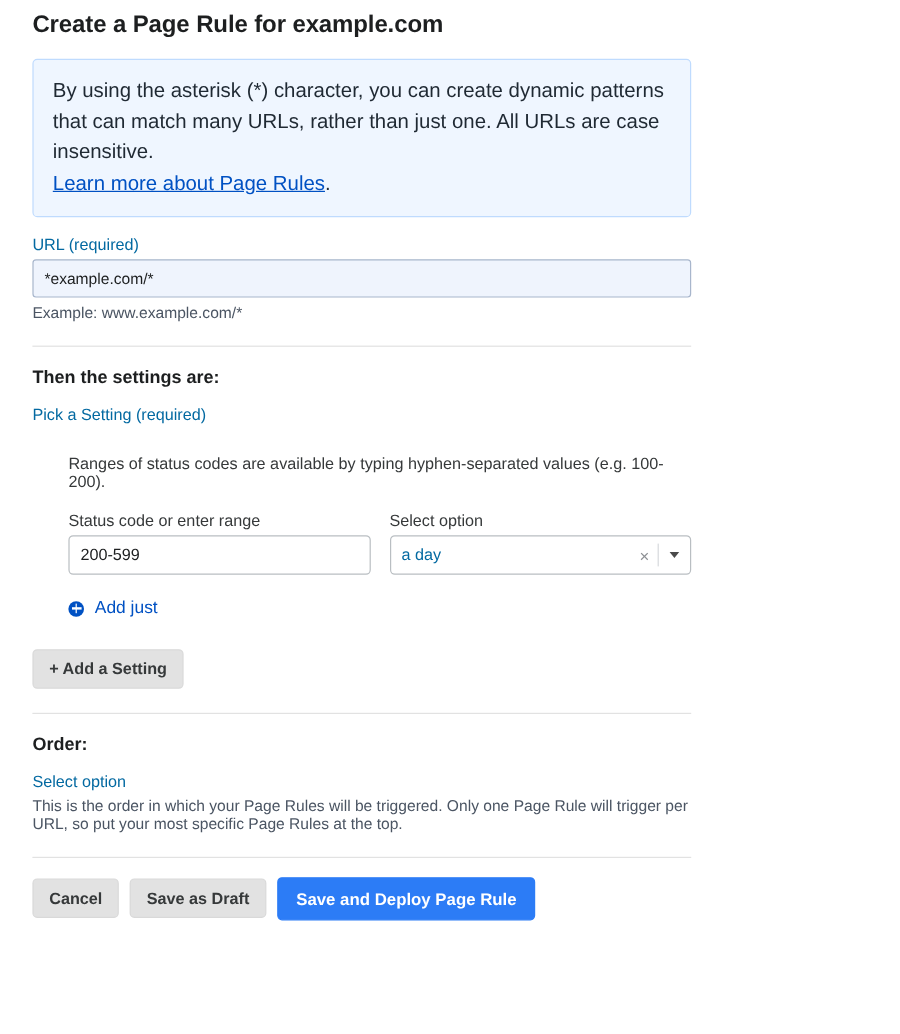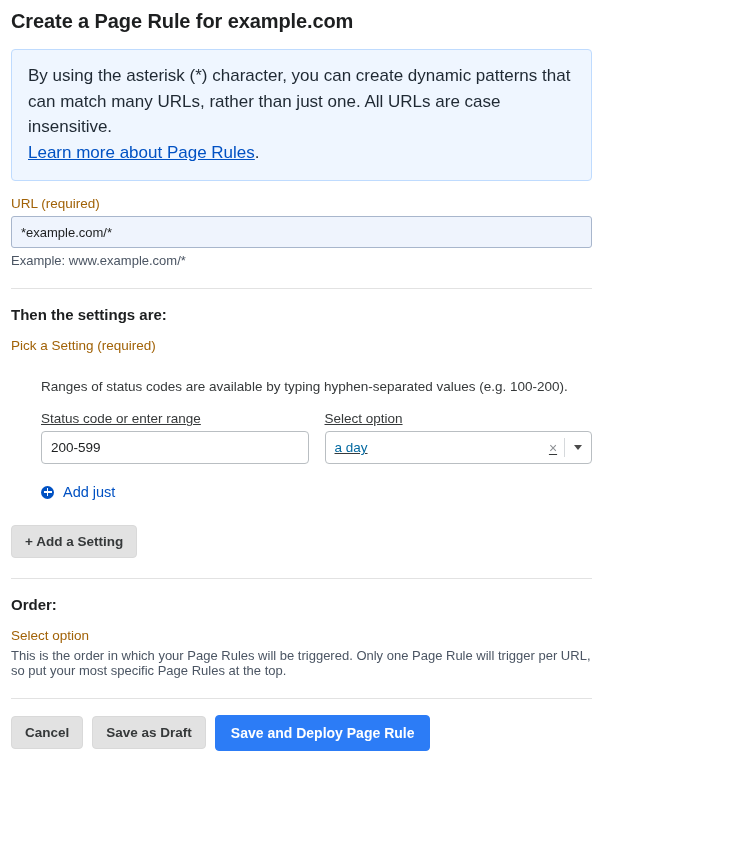--- a/index.html
+++ b/index.html
@@ -10,21 +10,21 @@
   body {
     width: 750px;
     min-height: 862px;
     font-family: "Liberation Sans", sans-serif;
     color: #36393a;
     -webkit-font-smoothing: antialiased;
   }
   .page {
     width: 603px;
     box-sizing: border-box;
-    padding: 0 11px;
+    padding: 0 27px;
   }
   .page-title {
     font-size: 20px;
     font-weight: bold;
     color: #1d1f20;
     margin: 10px 0 0 0;
     letter-spacing: -0.1px;
   }
 
   
@@ -47,21 +47,21 @@
   .callout-body {
     font-size: 17px;
   }
   .callout a {
     color: #0051c3;
     text-decoration: underline;
   }
 
   .field-label {
     font-size: 13.5px;
-    color: #a16207;
+    color: #0369a1;
     margin: 15px 0 5px 0;
   }
   .help-text {
     font-size: 13px;
     color: #4b5563;
     margin-top: 5px;
   }
 
   .url-input {
     display: block;
@@ -132,21 +132,20 @@
   }
   .setting-note {
     font-size: 13.5px;
     color: #36393a;
     margin-bottom: 17px;
   }
   .row {
     display: flex;
     gap: 16px;
     align-items: flex-end;
-    text-decoration: underline;
   }
   .col-status { width: 300px; }
   .col-option { width: 300px; }
   .sublabel {
     font-size: 13.5px;
     color: #36393a;
     margin-bottom: 5px;
   }
   .text-input {
     box-sizing: border-box;

